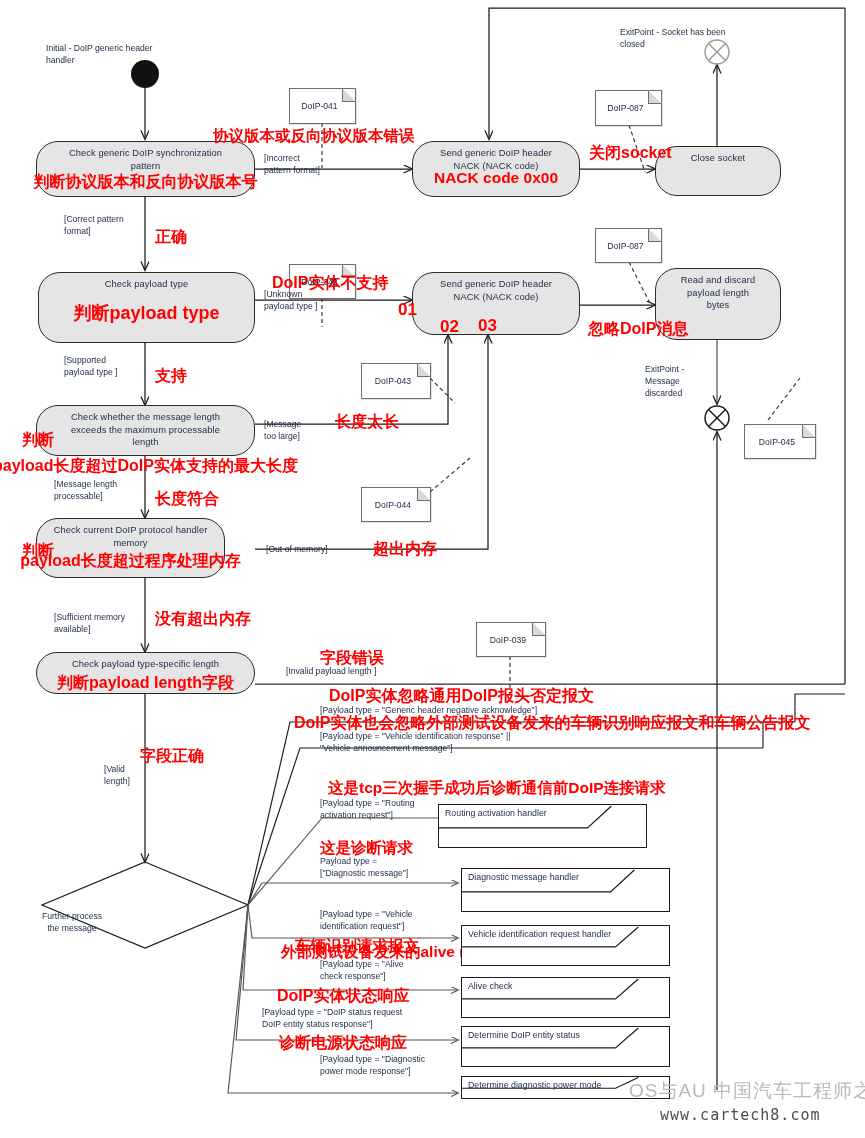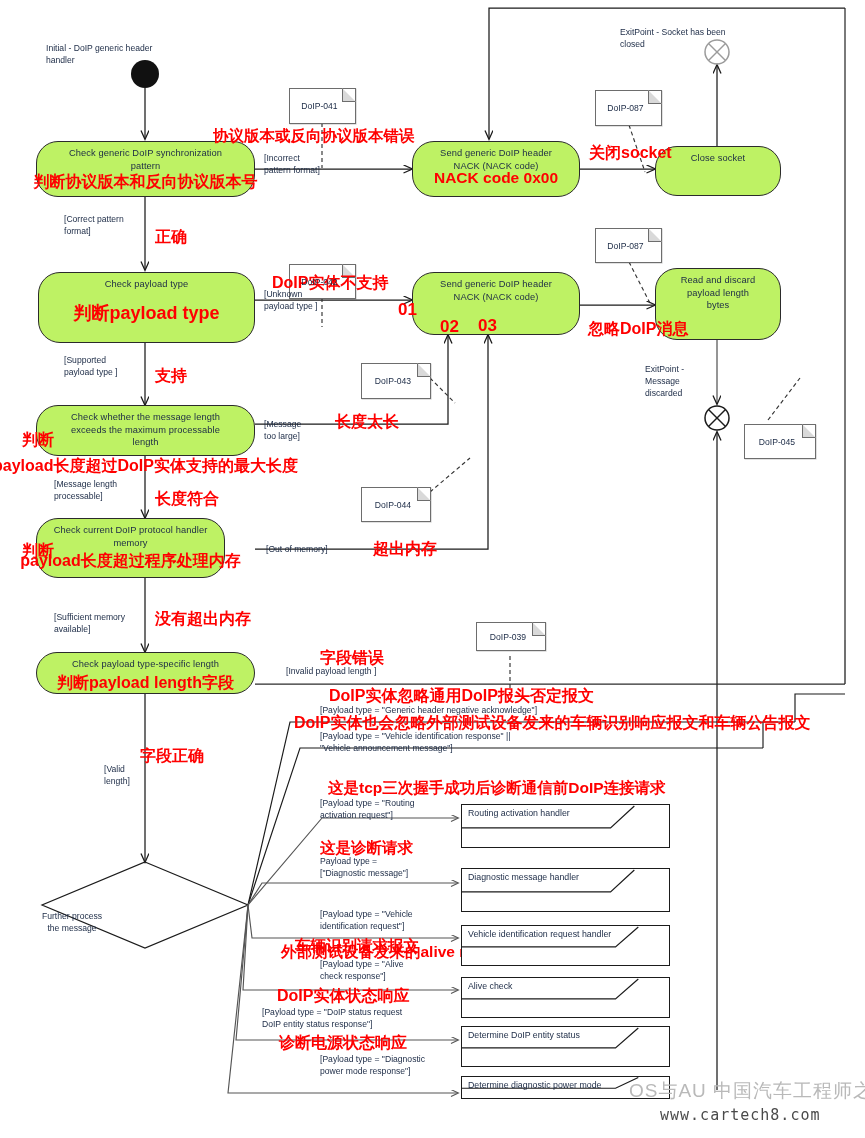--- a/index.html
+++ b/index.html
@@ -3,21 +3,21 @@
 <meta charset="utf-8">
 <style>
   html,body{margin:0;padding:0;background:#fff;}
   body{font-family:"Liberation Sans",sans-serif;}
   #canvas{position:relative;width:865px;height:1138px;background:#ffffff;overflow:hidden;}
   svg#wires{position:absolute;left:0;top:0;width:865px;height:1138px;pointer-events:none;}
 
   
   .act{
     position:absolute;box-sizing:border-box;
-    border:1.4px solid #2b2b2b;border-radius:22px;background:#bef264;
+    border:1.4px solid #2b2b2b;border-radius:22px;background:#e5e5e5;
     display:flex;flex-direction:column;align-items:center;justify-content:flex-start;
     padding-top:5px;
   }
   .act .en{font-size:9.3px;color:#1b2a45;line-height:12.5px;text-align:center;letter-spacing:.1px;}
   .act .cn{
     position:absolute;left:50%;transform:translateX(-50%);
     color:#ff0000;font-weight:bold;white-space:nowrap;
   }
 
   
@@ -237,21 +237,21 @@
     <span>DoIP-043</span>
   </div>
   <div class="note" style="left:361px;top:487px;width:70px;height:35px;">
     <div class="fold"></div>
     <span>DoIP-044</span>
   </div>
   <div class="note" style="left:744px;top:424px;width:72px;height:35px;">
     <div class="fold"></div>
     <span>DoIP-045</span>
   </div>
-  <div class="note" style="left:476px;top:622px;width:70px;height:29px;">
+  <div class="note" style="left:476px;top:622px;width:70px;height:35px;">
     <div class="fold"></div>
     <span>DoIP-039</span>
   </div>
 
   <div class="lbl" style="left: 264px; top: 152px; width: 72px; white-space: pre-line;">[Incorrect
 pattern format]</div>
   <div class="lbl" style="left: 64px; top: 213px; width: 86px; white-space: pre-line;">[Correct pattern
 format]</div>
   <div class="lbl" style="left: 264px; top: 288px; width: 80px; white-space: pre-line;">[Unknown
 payload type ]</div>
@@ -304,21 +304,21 @@
   <div class="cnlbl" style="left:328px;top:780px;font-size:15.5px;">这是tcp三次握手成功后诊断通信前DoIP连接请求</div>
   <div class="cnlbl" style="left:320px;top:840px;font-size:15.5px;">这是诊断请求</div>
   <div class="cnlbl" style="left:295px;top:938px;font-size:15.5px;">车辆识别请求报文</div>
   <div class="cnlbl" style="left:281px;top:944px;font-size:15.5px;">外部测试设备发来的alive response</div>
   <div class="cnlbl" style="left:277px;top:988px;font-size:16px;">DoIP实体状态响应</div>
   <div class="cnlbl" style="left:279px;top:1035px;font-size:16px;">诊断电源状态响应</div>
 
   <div class="lbl" style="left: 22px; top: 910px; width: 100px; text-align: center; white-space: pre-line;">Further process
 the message</div>
 
-  <div class="handler" style="left:461px;top:804px;width:209px;height:44px;">
+  <div class="handler" style="left:438px;top:804px;width:209px;height:44px;">
     <svg viewBox="0 0 209 44" preserveAspectRatio="none">
       <path d="M0,24 L150,24 L174,1" fill="none" stroke="#1b1b1b" stroke-width="1.2" vector-effect="non-scaling-stroke"></path>
     </svg>
     <div class="hlabel">Routing activation handler</div>
   </div>
 
   <div class="handler" style="left:461px;top:868px;width:209px;height:44px;">
     <svg viewBox="0 0 209 44" preserveAspectRatio="none">
       <path d="M0,24 L150,24 L174,1" fill="none" stroke="#1b1b1b" stroke-width="1.2" vector-effect="non-scaling-stroke"></path>
     </svg>

